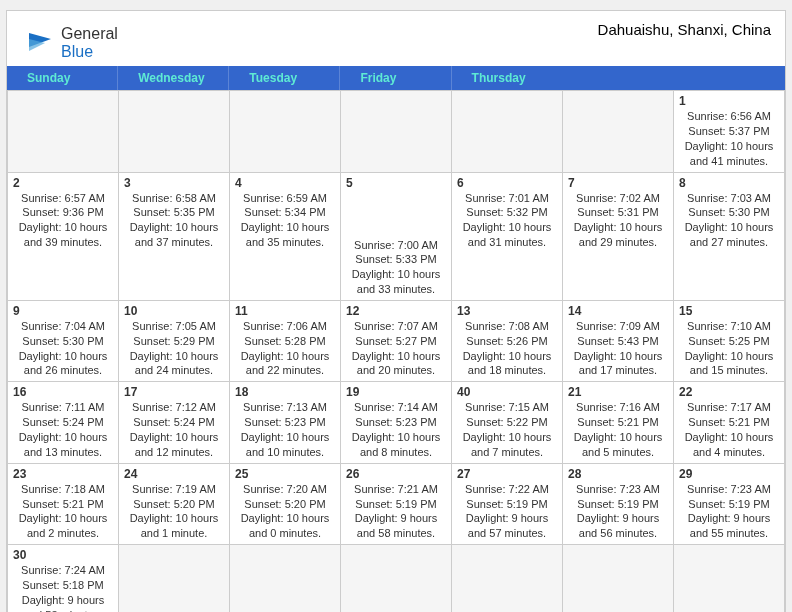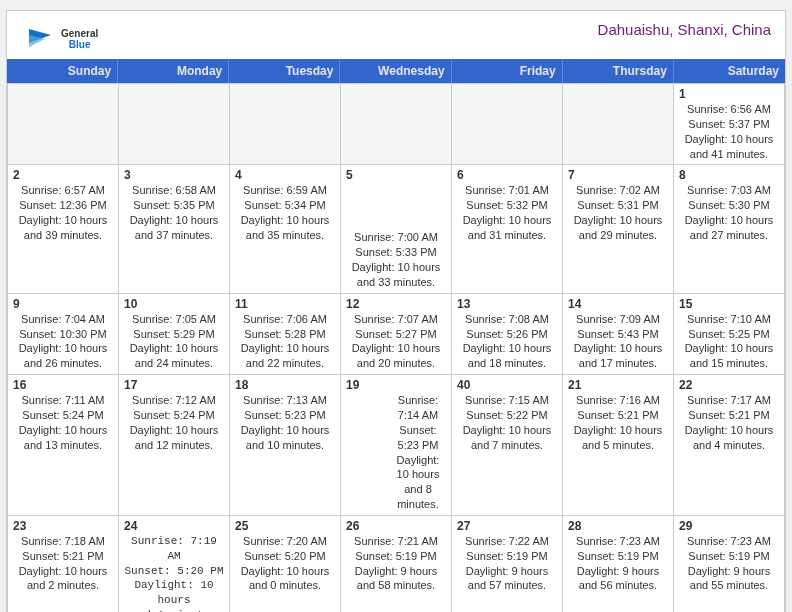--- a/index.html
+++ b/index.html
@@ -24,58 +24,57 @@
       padding: 10px 14px 6px 14px;
       justify-content: space-between;
     }
     .logo {
       display: flex;
       align-items: center;
       gap: 4px;
       margin-top: 4px;
     }
     .logo-text {
-      font-size: 10px;
-      font-weight: bold;
+      font-size: 16px;
+      font-weight: normal;
       color: #333;
       line-height: 1.1;
-      text-align: center;
     }
     .logo-text span {
       color: #1a6fc4;
     }
     .logo-icon {
       width: 36px;
       height: 28px;
     }
     .title-block {
       text-align: right;
     }
     .month-title {
       font-size: 30px;
       font-weight: bold;
       color: #333;
       line-height: 1.1;
     }
     .location-title {
       font-size: 15px;
-      color: #701a75;
+      color: #000000;
       text-align: center;
     }
     .day-headers {
       display: grid;
       grid-template-columns: repeat(7, 1fr);
       background: #3366cc;
     }
     .day-header {
-      color: #e5e5e5;
+      color: #5eead4;
       font-size: 12px;
       font-weight: bold;
-      padding: 5px 6px;
-      text-align: right;
+      padding: 5px 20px;
+      text-align: left;
       border-right: 1px solid rgba(255,255,255,0.2);
     }
     .day-header:last-child { border-right: none; }
     .calendar-grid {
       display: grid;
       grid-template-columns: repeat(7, 1fr);
       border-left: 1px solid #ccc;
       border-top: 1px solid #ccc;
     }
     .cal-cell {
@@ -119,46 +118,44 @@
         <div><span>Blue</span></div>
       </div>
     </div>
     <div class="title-block">
       <div class="location-title">Dahuaishu, Shanxi, China</div>
     </div>
   </div>
 
   <div class="day-headers">
   <div class="day-header">Sunday</div>
-      <div class="day-header">Monday</div>
+      <div class="day-header">Wednesday</div>
       <div class="day-header">Tuesday</div>
-      <div class="day-header">Wednesday</div>
       <div class="day-header">Friday</div>
       <div class="day-header">Thursday</div>
-      <div class="day-header">Saturday</div>
     </div>
 
   <div class="calendar-grid">
   <div class="cal-cell empty"></div>
       <div class="cal-cell empty"></div>
       <div class="cal-cell empty"></div>
       <div class="cal-cell empty"></div>
       <div class="cal-cell empty"></div>
       <div class="cal-cell empty"></div>
       <div class="cal-cell">
         <div class="day-num">1</div>
         <div class="cell-text" style="white-space: pre-line;">Sunrise: 6:56 AM
 Sunset: 5:37 PM
 Daylight: 10 hours
 and 41 minutes.</div>
       </div>
       <div class="cal-cell">
         <div class="day-num">2</div>
         <div class="cell-text" style="white-space: pre-line;">Sunrise: 6:57 AM
-Sunset: 12:36 PM
+Sunset: 9:36 PM
 Daylight: 10 hours
 and 39 minutes.</div>
       </div>
       <div class="cal-cell">
         <div class="day-num">3</div>
         <div class="cell-text" style="white-space: pre-line;">Sunrise: 6:58 AM
 Sunset: 5:35 PM
 Daylight: 10 hours
 and 37 minutes.</div>
       </div>
@@ -193,21 +190,21 @@
       <div class="cal-cell">
         <div class="day-num">8</div>
         <div class="cell-text" style="white-space: pre-line;">Sunrise: 7:03 AM
 Sunset: 5:30 PM
 Daylight: 10 hours
 and 27 minutes.</div>
       </div>
       <div class="cal-cell">
         <div class="day-num">9</div>
         <div class="cell-text" style="white-space: pre-line;">Sunrise: 7:04 AM
-Sunset: 10:30 PM
+Sunset: 5:30 PM
 Daylight: 10 hours
 and 26 minutes.</div>
       </div>
       <div class="cal-cell">
         <div class="day-num">10</div>
         <div class="cell-text" style="white-space: pre-line;">Sunrise: 7:05 AM
 Sunset: 5:29 PM
 Daylight: 10 hours
 and 24 minutes.</div>
       </div>
@@ -262,21 +259,21 @@
       </div>
       <div class="cal-cell">
         <div class="day-num">18</div>
         <div class="cell-text" style="white-space: pre-line;">Sunrise: 7:13 AM
 Sunset: 5:23 PM
 Daylight: 10 hours
 and 10 minutes.</div>
       </div>
       <div class="cal-cell">
         <div class="day-num">19</div>
-        <div class="cell-text" style="white-space: pre-line; margin-left: 44px;">Sunrise: 7:14 AM
+        <div class="cell-text" style="white-space: pre-line;">Sunrise: 7:14 AM
 Sunset: 5:23 PM
 Daylight: 10 hours
 and 8 minutes.</div>
       </div>
       <div class="cal-cell">
         <div class="day-num">40</div>
         <div class="cell-text" style="white-space: pre-line;">Sunrise: 7:15 AM
 Sunset: 5:22 PM
 Daylight: 10 hours
 and 7 minutes.</div>
@@ -297,21 +294,21 @@
       </div>
       <div class="cal-cell">
         <div class="day-num">23</div>
         <div class="cell-text" style="white-space: pre-line;">Sunrise: 7:18 AM
 Sunset: 5:21 PM
 Daylight: 10 hours
 and 2 minutes.</div>
       </div>
       <div class="cal-cell">
         <div class="day-num">24</div>
-        <div class="cell-text" style="white-space: pre-line; font-family: Liberation Mono, monospace;">Sunrise: 7:19 AM
+        <div class="cell-text" style="white-space: pre-line;">Sunrise: 7:19 AM
 Sunset: 5:20 PM
 Daylight: 10 hours
 and 1 minute.</div>
       </div>
       <div class="cal-cell">
         <div class="day-num">25</div>
         <div class="cell-text" style="white-space: pre-line;">Sunrise: 7:20 AM
 Sunset: 5:20 PM
 Daylight: 10 hours
 and 0 minutes.</div>

